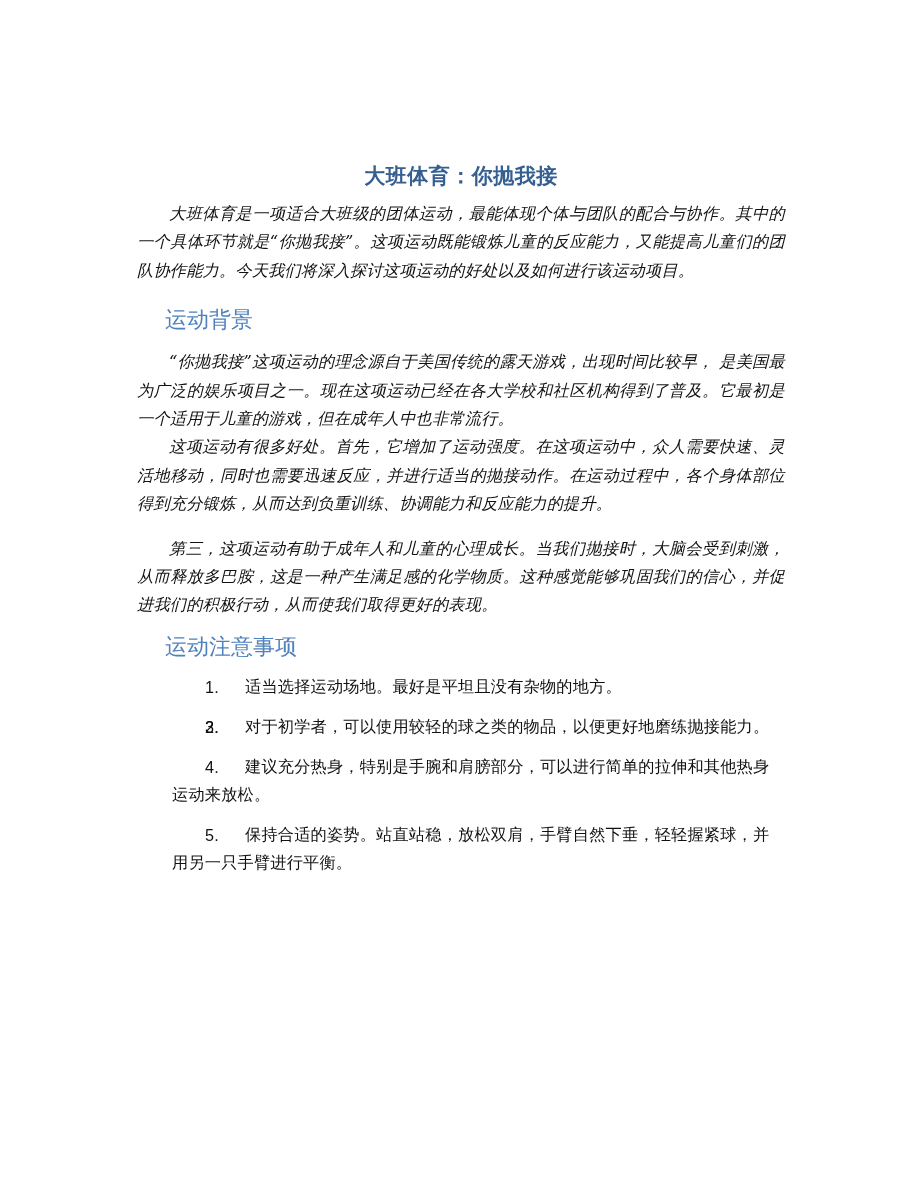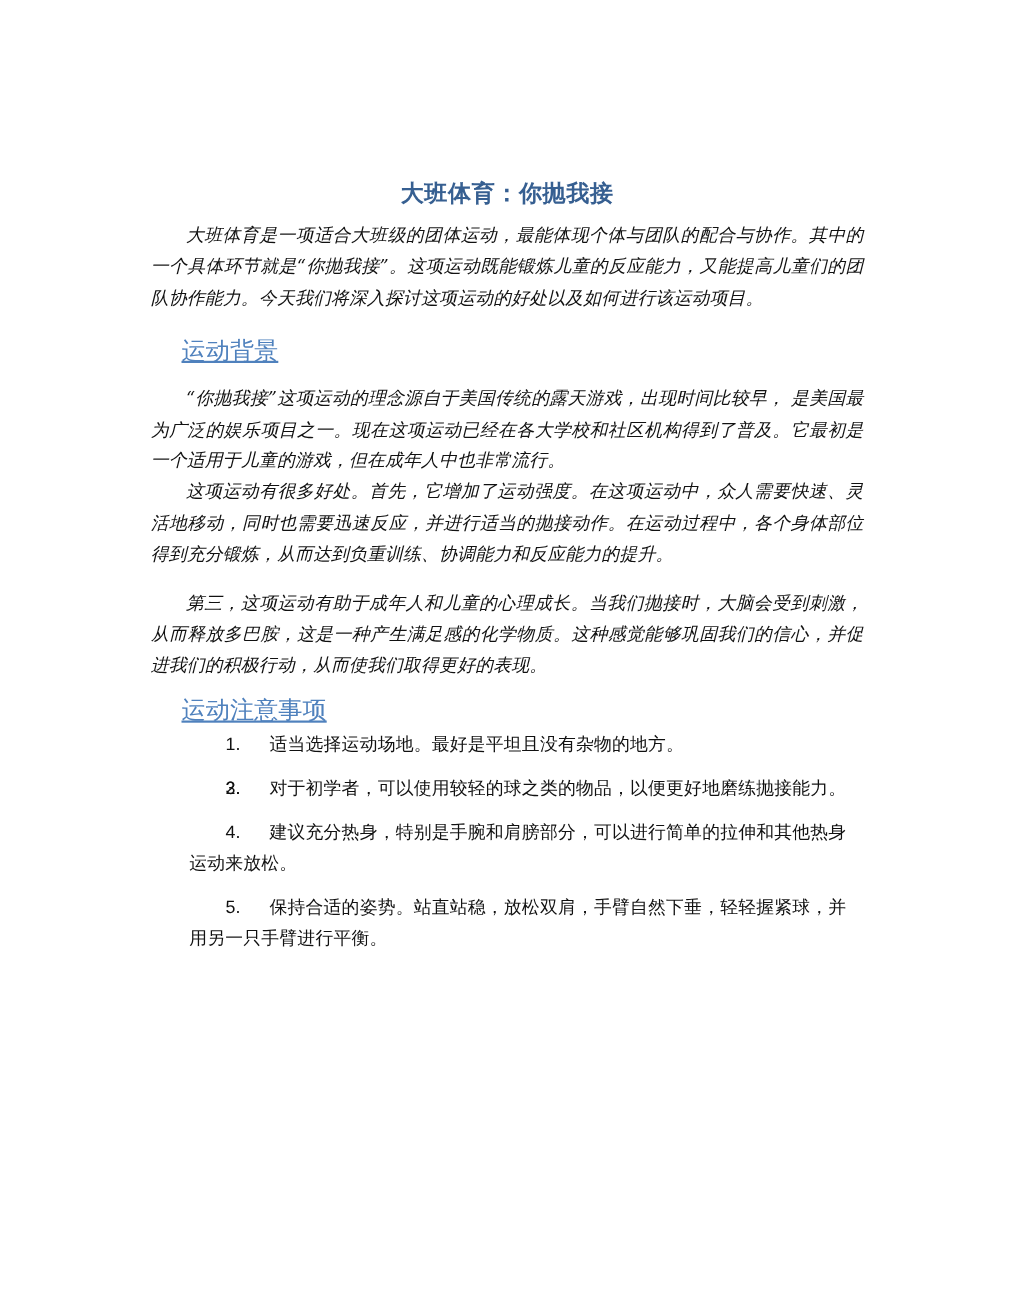--- a/index.html
+++ b/index.html
@@ -49,25 +49,24 @@
   }
   .para.first { margin-top: 9px; }
   .heading {
     margin: 0;
     font-family: "DejaVu Sans", "Liberation Sans", sans-serif;
     font-weight: normal;
     font-size: 22px;
     line-height: 30px;
     color: #4F81BD;
     padding-left: 28px;
-    text-decoration: underline;
   }
   .h-bg { margin-top: 20px; margin-bottom: 13px; }
   .h-benefit { margin-top: 12px; margin-bottom: 13px; }
-  .h-notes { margin-top: 12px; margin-bottom: 1px; }
+  .h-notes { margin-top: 12px; margin-bottom: 11px; }
   .gap { height: 8px; }
   .list {
     margin: 0;
     padding: 0;
     list-style: none;
   }
   .list-item {
     position: relative;
     font-size: 16.2px;
     line-height: 28.4px;

